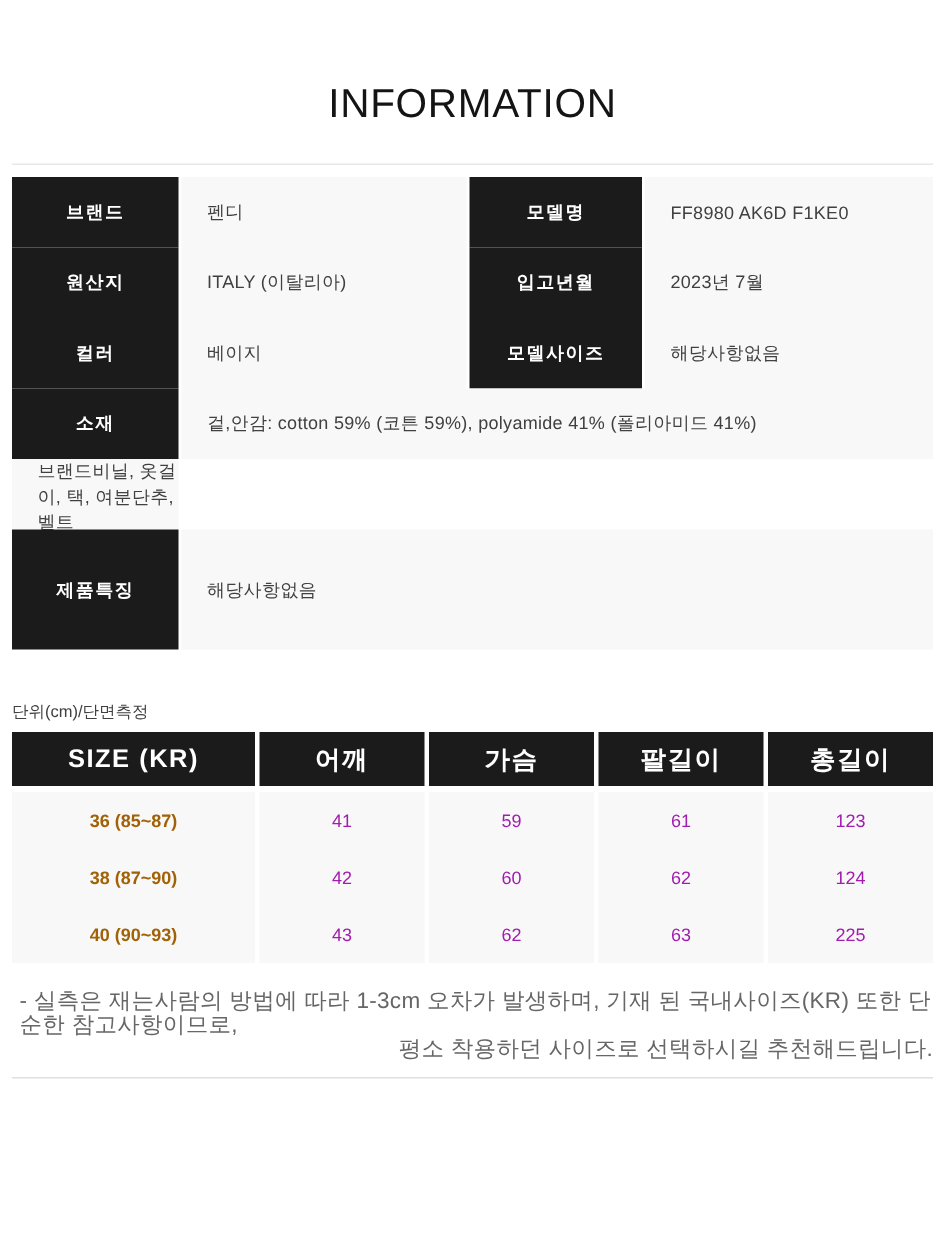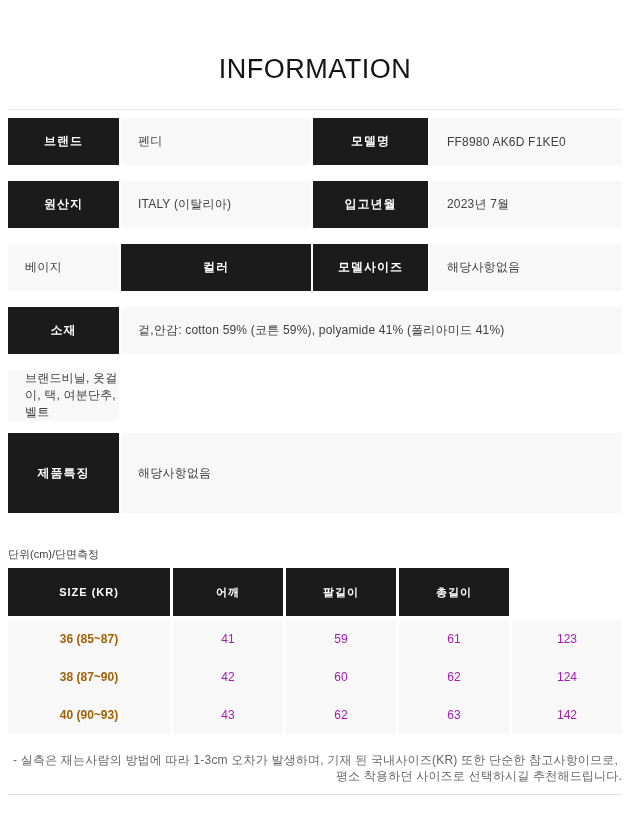--- a/index.html
+++ b/index.html
@@ -26,21 +26,21 @@
     height: 1px;
     background: var(--divider, #e7e7e7);
     margin: 24px 8px 0;
   }
 
   
   .info-grid {
     margin: 8px 8px 0;
     display: flex;
     flex-direction: column;
-    gap: 16px;
+    gap: 0;
   }
   .irow { display: grid; column-gap: 2px; height: 47px; }
   .irow.pair { grid-template-columns: 111px 190px 115px 1fr; }
   .irow.full { grid-template-columns: 111px 1fr; }
   .irow.tall { height: 80px; }
   .cell { display: flex; align-items: center; }
   .cell.label {
     background: var(--label-bg, #1b1b1b);
     color: #ffffff;
     justify-content: center;
@@ -65,46 +65,46 @@
   }
   .size-header, .size-row {
     margin: 0 8px;
     display: grid;
     grid-template-columns: 162px 1fr 1fr 1fr 1fr;
     column-gap: 3px;
   }
   .size-header .hcell {
     background: var(--label-bg, #1b1b1b);
     color: #ffffff;
-    height: 48px;
+    height: 36px;
     display: flex;
     align-items: center;
     justify-content: center;
-    font-size: 11px;
+    font-size: 17px;
     font-weight: 700;
     letter-spacing: 1px;
   }
   .size-body { margin-top: 4px; }
   .size-row .dcell {
     background: var(--value-bg, #f8f8f8);
     height: 38px;
     display: flex;
     align-items: center;
     justify-content: center;
     font-size: 12px;
     color: #a21caf;
   }
   .size-row .dcell.first { font-weight: 700; color: #a16207; }
 
   
   .footer-note {
     margin: 18px 8px 0;
     padding: 0 0 10px 5px;
     border-bottom: 1px solid var(--footer-border, #e0e0e0);
-    font-size: 12px;
+    font-size: 15px;
     color: #666666;
     line-height: 16px;
     letter-spacing: 0.2px;
   }
   .footer-note .line2 { padding-left: 9px; text-align: right; }
 </style>
 </head>
 <body>
 
 <div class="page">
@@ -122,22 +122,22 @@
     </div>
 
     <div class="irow pair">
       <div class="cell label">원산지</div>
       <div class="cell value">ITALY (이탈리아)</div>
       <div class="cell label">입고년월</div>
       <div class="cell value">2023년 7월</div>
     </div>
 
     <div class="irow pair">
+      <div class="cell label">컬러</div>
       <div class="cell value">베이지</div>
-      <div class="cell label">컬러</div>
       <div class="cell label">모델사이즈</div>
       <div class="cell value">해당사항없음</div>
     </div>
 
     <div class="irow full">
       <div class="cell label">소재</div>
       <div class="cell value">겉,안감: cotton 59% (코튼 59%), polyamide 41% (폴리아미드 41%)</div>
     </div>
 
     <div class="irow full">
@@ -149,20 +149,21 @@
       <div class="cell value">해당사항없음</div>
     </div>
 
   </div>
 
   <div class="unit-note">단위(cm)/단면측정</div>
 
   <div class="size-header">
     <div class="hcell">SIZE (KR)</div>
     <div class="hcell">어깨</div>
+    <div class="hcell">가슴</div>
     <div class="hcell">팔길이</div>
     <div class="hcell">총길이</div>
   </div>
 
   <div class="size-body">
     <div class="size-row">
       <div class="dcell first">36 (85~87)</div>
       <div class="dcell">41</div>
       <div class="dcell">59</div>
       <div class="dcell">61</div>
@@ -173,21 +174,21 @@
       <div class="dcell">42</div>
       <div class="dcell">60</div>
       <div class="dcell">62</div>
       <div class="dcell">124</div>
     </div>
     <div class="size-row">
       <div class="dcell first">40 (90~93)</div>
       <div class="dcell">43</div>
       <div class="dcell">62</div>
       <div class="dcell">63</div>
-      <div class="dcell">142</div>
+      <div class="dcell">225</div>
     </div>
   </div>
 
   <div class="footer-note">
     <div class="line1">- 실측은 재는사람의 방법에 따라 1-3cm 오차가 발생하며, 기재 된 국내사이즈(KR) 또한 단순한 참고사항이므로,</div>
     <div class="line2">평소 착용하던 사이즈로 선택하시길 추천해드립니다.</div>
   </div>
 
 </div>
 

